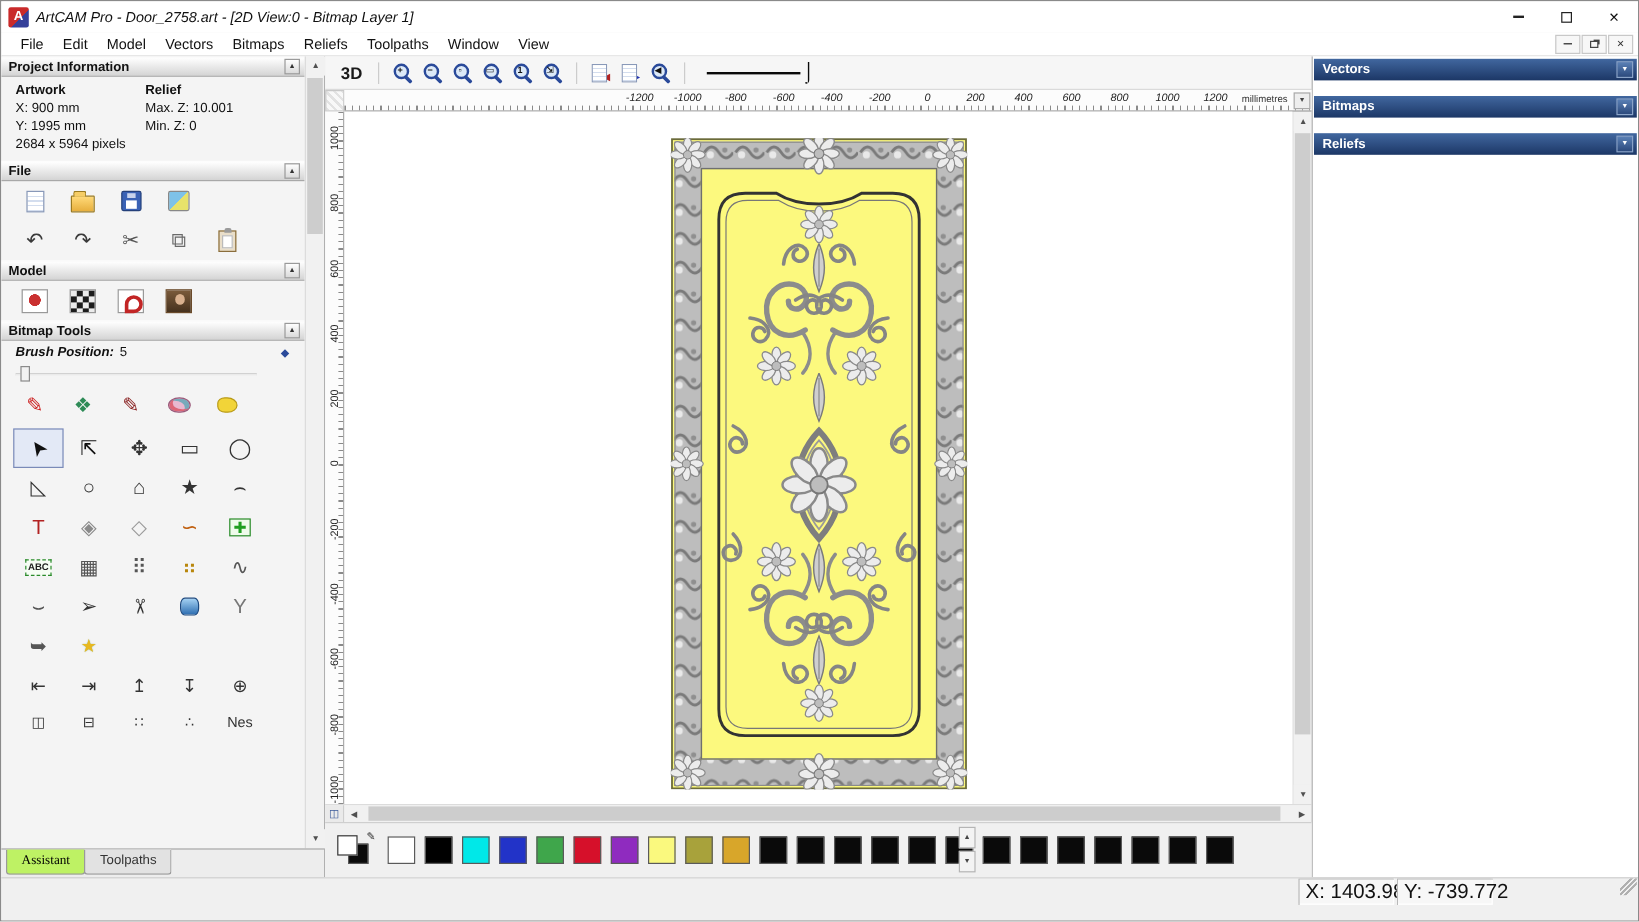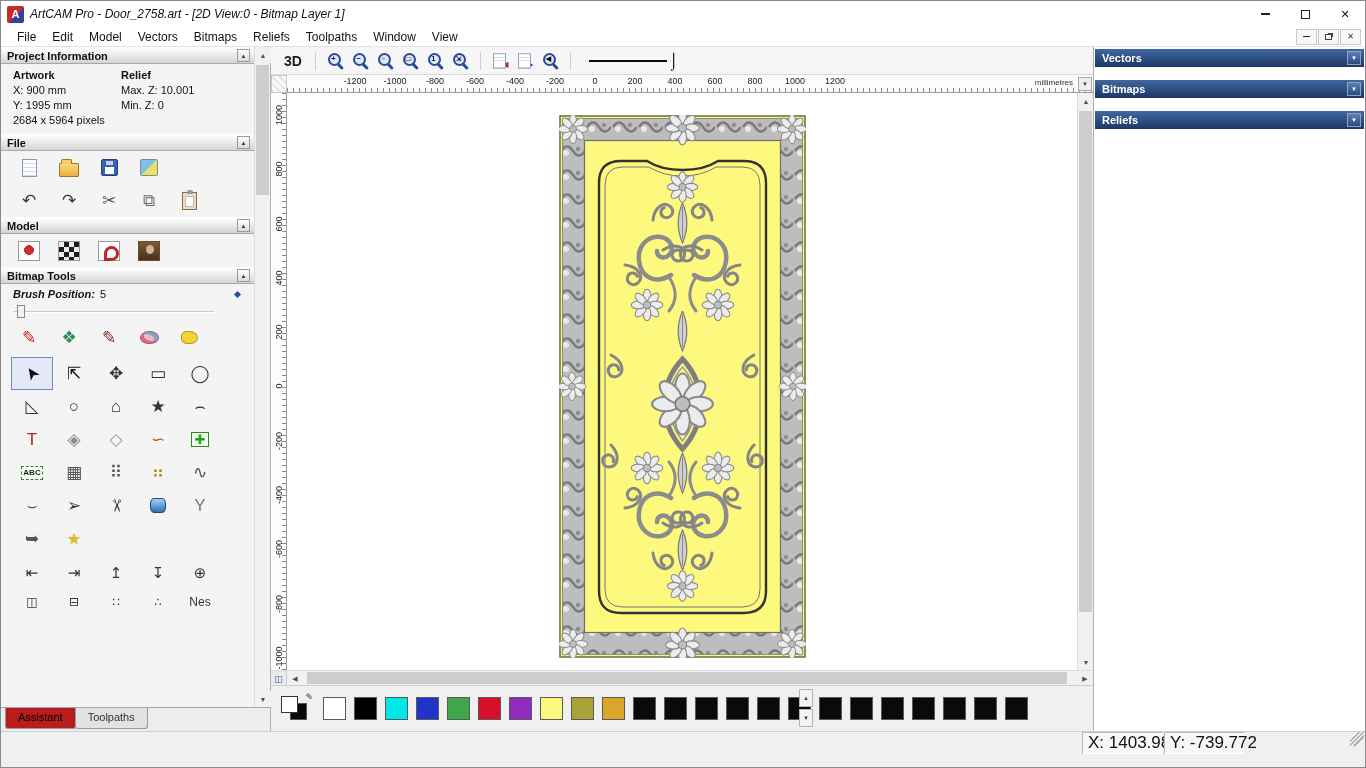--- a/index.html
+++ b/index.html
@@ -78,21 +78,21 @@
   .ic-model4::before { content:""; position:absolute; left:7px; top:3px; width:8px; height:9px; background:#d9b18f; border-radius:50%; }
   .abc { font-size:8px; font-weight:bold; letter-spacing:0; color:#222; border:1px dashed #2a8a2a; background:#f6fdf4; padding:2px 1px; }
   .boxed-green { border:1.5px solid #2a8a2a; background:#eefbea; padding:0 3px; font-size:13px; }
   .rot-ul { transform:rotate(-125deg); }
   .rot-45 { transform:rotate(90deg); }
   .small-star { font-size:15px; text-shadow:0 0 1px #8a6; }
 
   
   .tabbar { height:24px; flex:none; display:flex; align-items:stretch; padding:0 0 2px 4px; border-top:1px solid #a8a8a8; background:#ededed; }
   .tab { border:1px solid #9a9a9a; border-top:none; border-radius:0 0 3px 3px; background:#e2e2e2; padding:3px 12px 0 12px; font-size:11px; margin-right:-1px; color:#333; }
-  .tab.active { background:#b91c1c; color:#000; }
+  .tab.active { background:#bef264; color:#000;font-family:Liberation Serif, serif; }
 
   
   .sb-v { width:16px; flex:none; background:#f1f1f1; border-left:1px solid #dcdcdc; display:flex; flex-direction:column; }
   .sb-h { flex:1; background:#f1f1f1; display:flex; }
   .sb-btn { flex:none; width:16px; height:16px; display:flex; align-items:center; justify-content:center; font-size:7px; color:#505050; background:#f1f1f1; }
   .sb-track { flex:1; position:relative; }
   .sb-thumb { position:absolute; left:1px; right:1px; top:2px; height:130px; background:#cdcdcd; }
   .sb-track.h { position:relative; }
   .sb-thumb.h { position:absolute; top:1px; bottom:1px; left:4px; right:10px; height:auto; background:#cdcdcd; }
   .cv .sb-thumb { top:2px; height:92%; }
@@ -111,21 +111,21 @@
   .pagetool { transform:scale(0.85); }
   .page-arrow { font-size:8px; margin-left:-5px; margin-top:8px; }
   .line-preview { display:flex; align-items:center; margin-left:10px; }
   .lp-line { width:78px; height:2px; background:#0a0a0a; display:inline-block; }
   .lp-curve { font-size:16px; color:#0a0a0a; margin-left:2px; }
 
   .ruler-h-row { height:18px; flex:none; display:flex; }
   .ruler-corner { width:16px; height:18px; flex:none; background:repeating-linear-gradient(45deg,#e2e2e2 0 2px,#f8f8f8 2px 5px); border:1px solid #c8c8c8; }
   .ruler-h { flex:1; background:#fcfcfc; border-bottom:1px solid #9a9a9a; position:relative; overflow:hidden;
              background-image:repeating-linear-gradient(90deg,#8a8a8a 0 1px,transparent 1px 6px); background-size:100% 4px; background-position:0 bottom; background-repeat:repeat-x; }
-  .rh-labels { position:absolute; left:48px; top:1px; width:698px; display:flex; justify-content:flex-start; }
+  .rh-labels { position:absolute; left:48px; top:1px; width:698px; display:flex; justify-content:flex-end;font-style:italic; }
   .rh-label { width:40px; text-align:center; font-size:9px; color:#222; }
   .ruler-unit { position:absolute; right:18px; top:3px; font-size:8px; color:#333; background:#fcfcfc; padding:0 2px; }
   .ruler-unit-btn { position:absolute; right:1px; top:2px; width:14px; height:14px; border:1px solid #aaa; background:#eee; font-size:6px; display:flex; align-items:center; justify-content:center; color:#444; }
 
   .cv-body { flex:1; display:flex; min-height:0; }
   .ruler-v { width:16px; flex:none; background:#fcfcfc; border-right:1px solid #9a9a9a; position:relative; overflow:hidden;
              background-image:repeating-linear-gradient(0deg,#8a8a8a 0 1px,transparent 1px 6px); background-size:4px 100%; background-position:right 0; background-repeat:repeat-y; }
   .rv-labels { position:absolute; top:16px; left:0; height:555px; width:15px; display:flex; flex-direction:column; justify-content:space-between; }
   .rv-label { height:12px; width:15px; display:flex; align-items:center; justify-content:center; transform:rotate(-90deg); font-size:9px; color:#222; }
   .canvas { flex:1; background:#ffffff; position:relative; overflow:hidden; }

